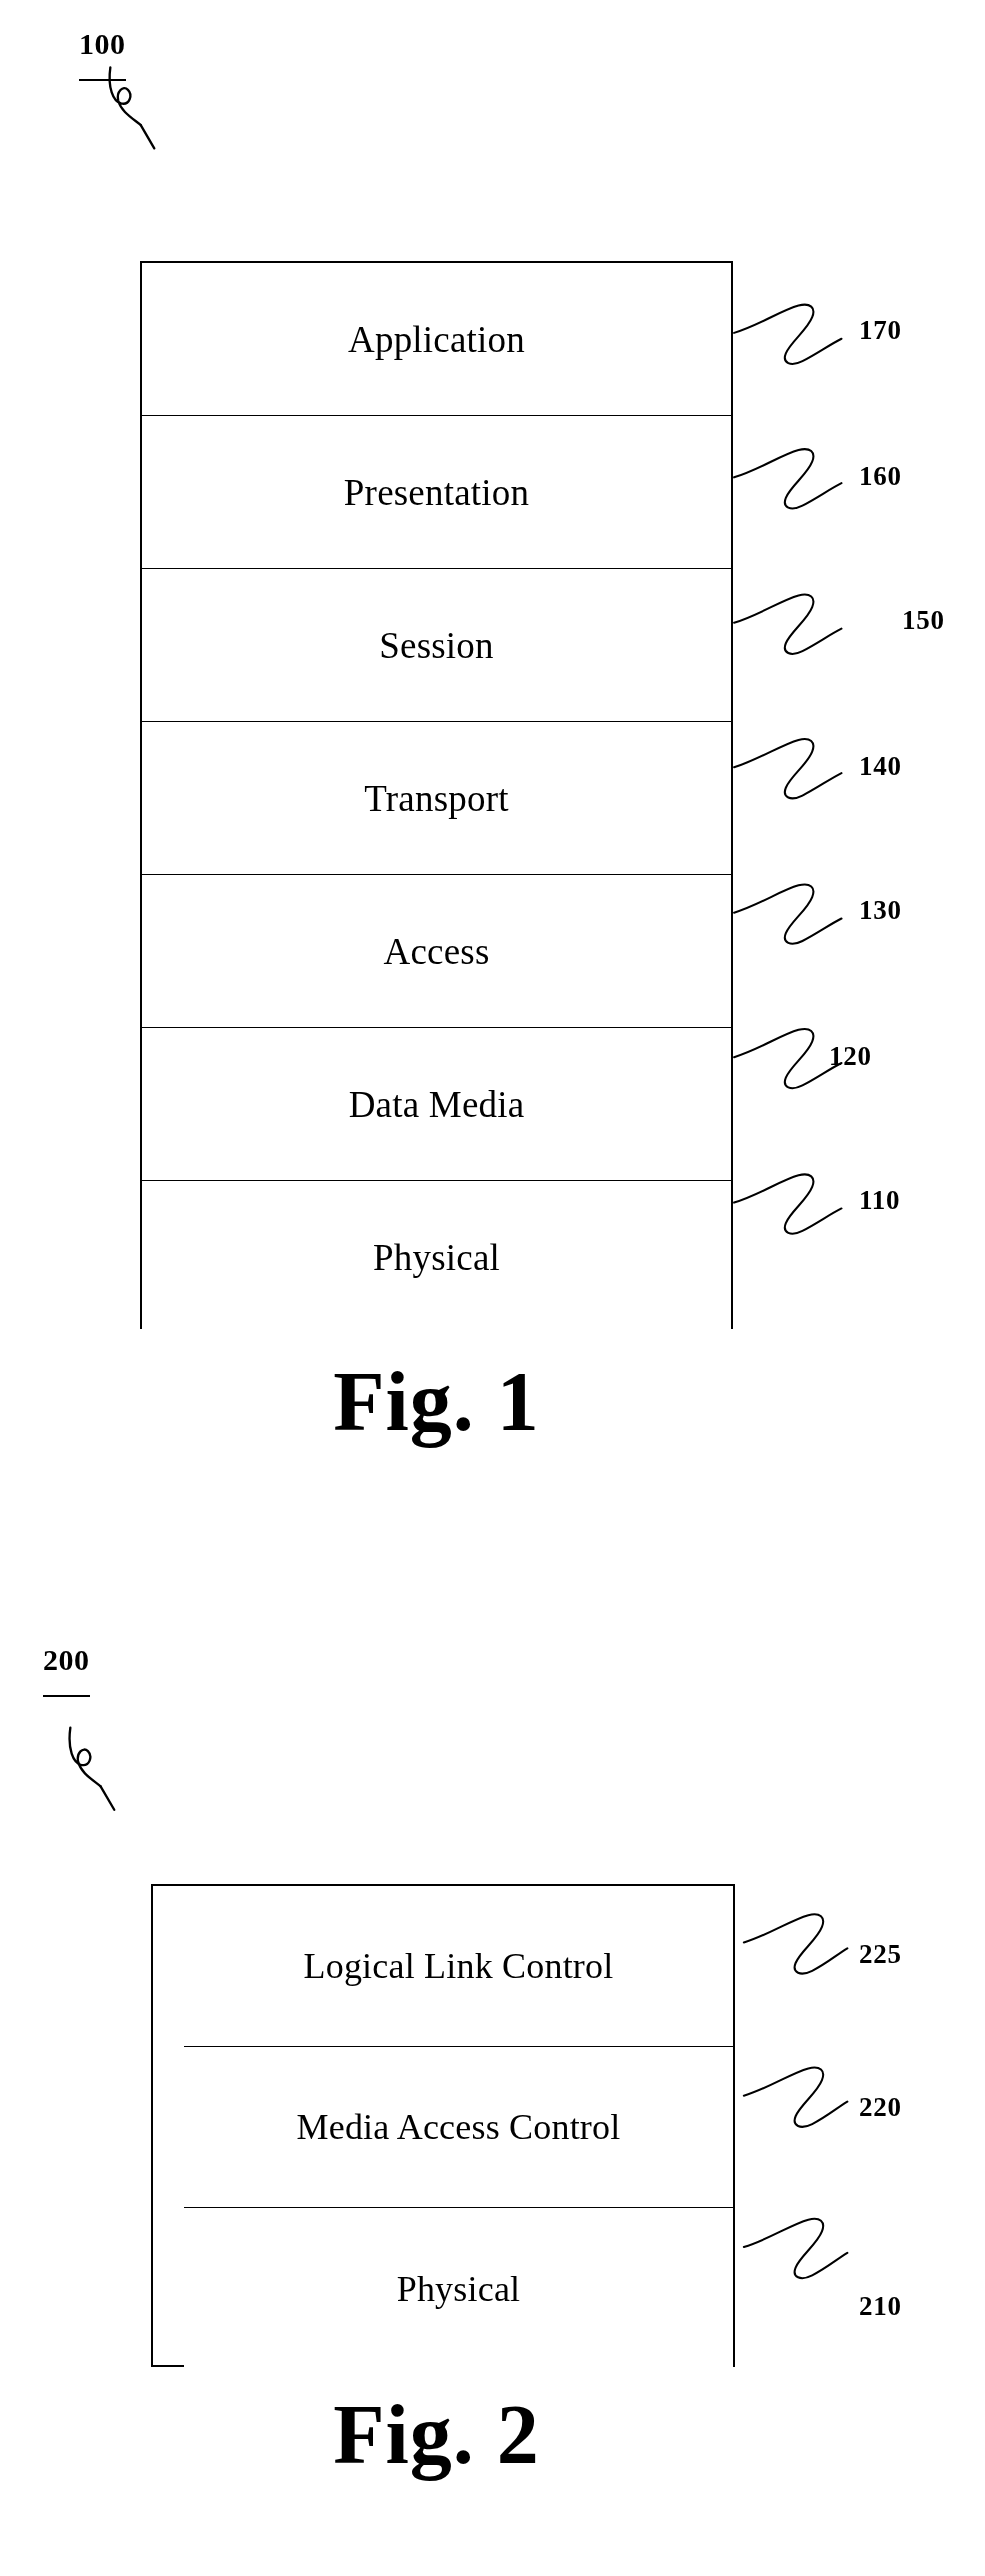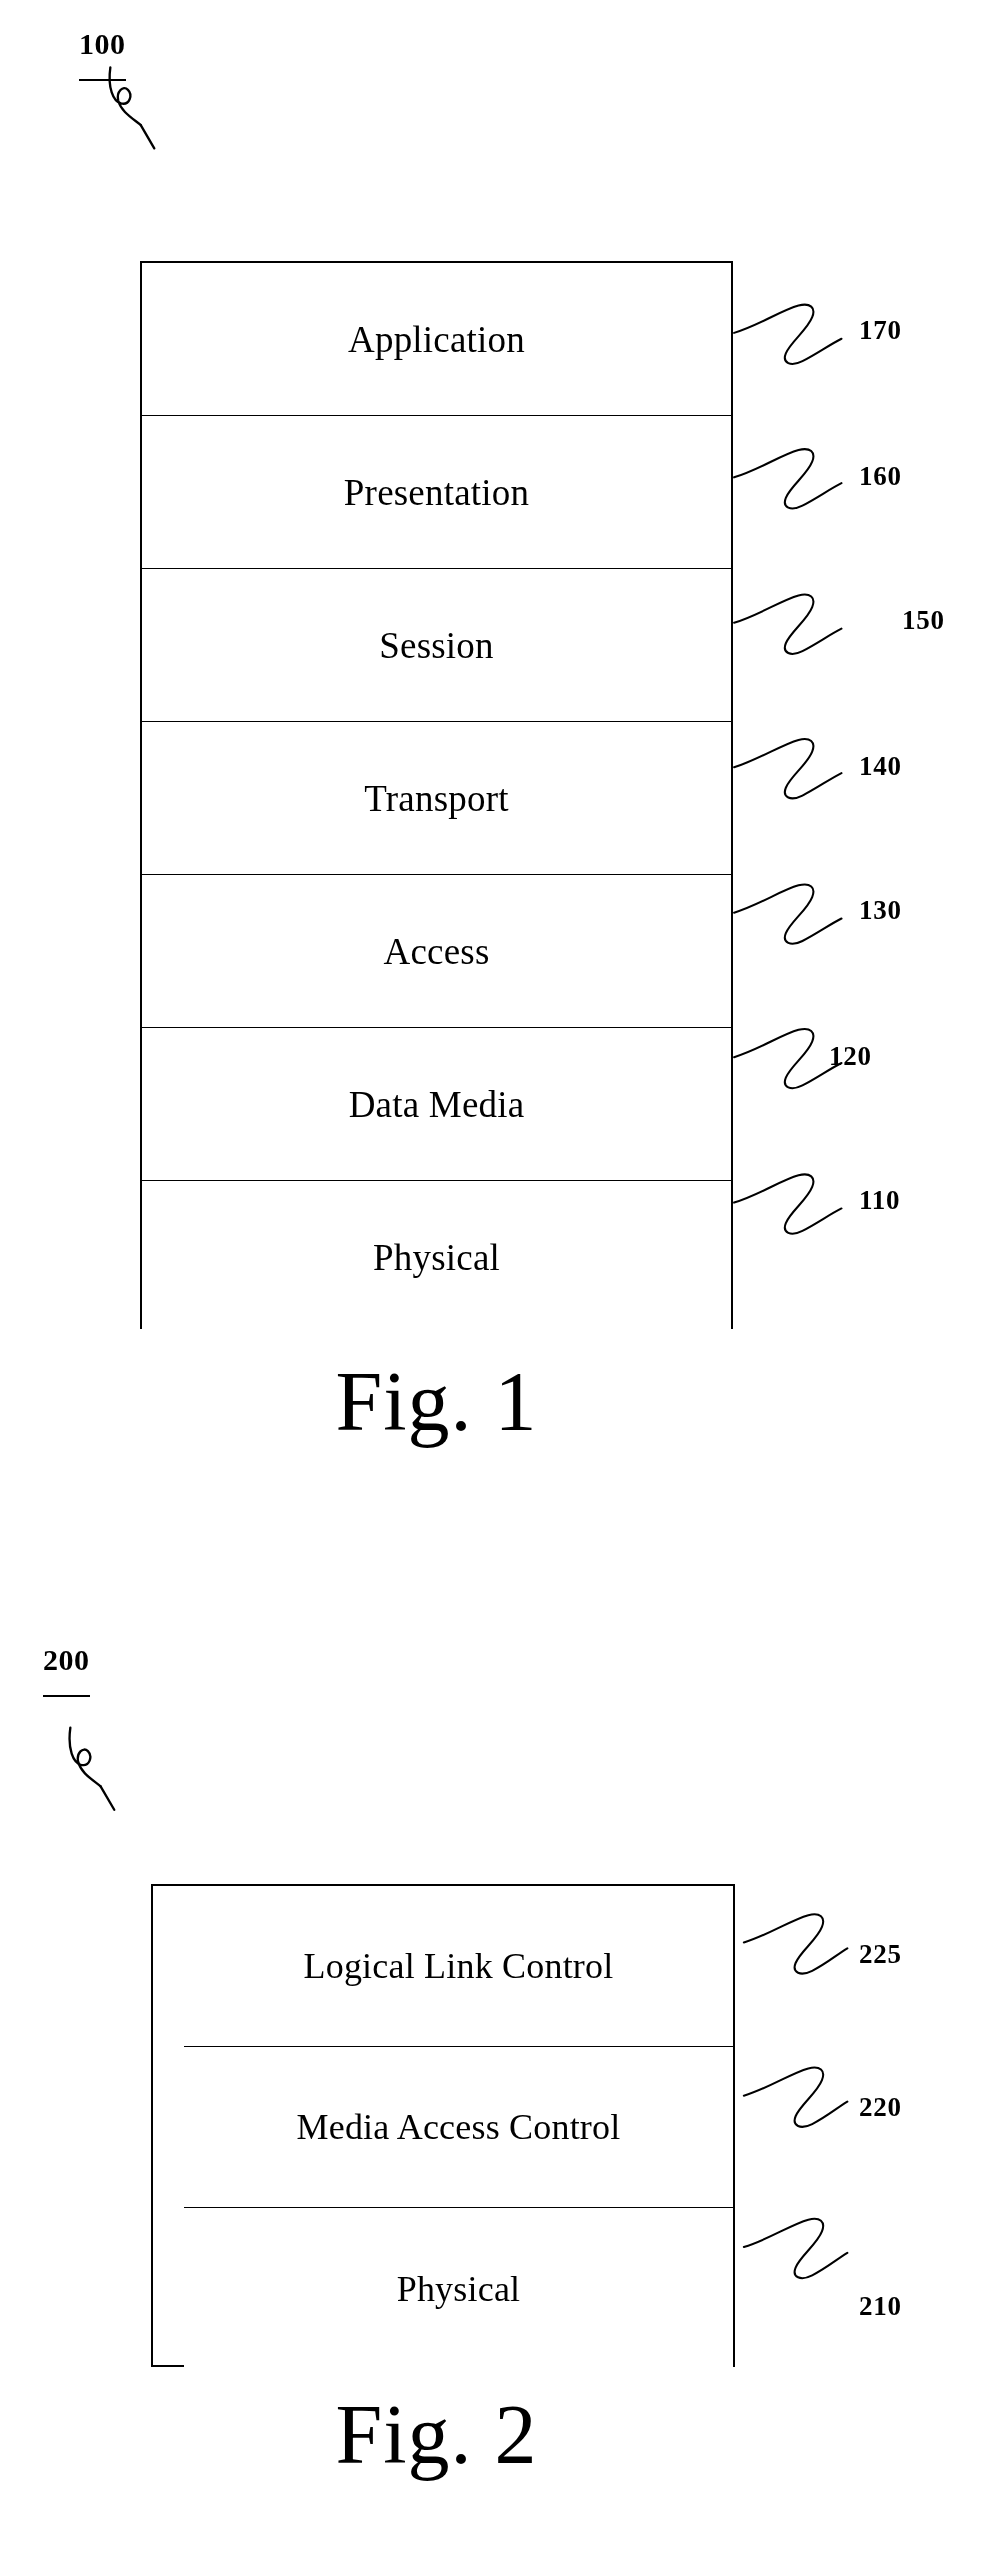--- a/index.html
+++ b/index.html
@@ -111,20 +111,21 @@
 
   
   .fig-caption {
     position: absolute;
     width: 593px;
     text-align: center;
     font-size: 84px;
     line-height: 1;
     letter-spacing: 1px;
     white-space: nowrap;
+    font-weight: bold;
   }
   #fig1-caption { left: 140px; top: 1360px; }
   #fig2-caption { left: 140px; top: 2393px; }
 </style>
 </head>
 <body>
 
 <div class="canvas">
 
   <div class="fig-ref-number" id="fig1-ref-number">100</div>

